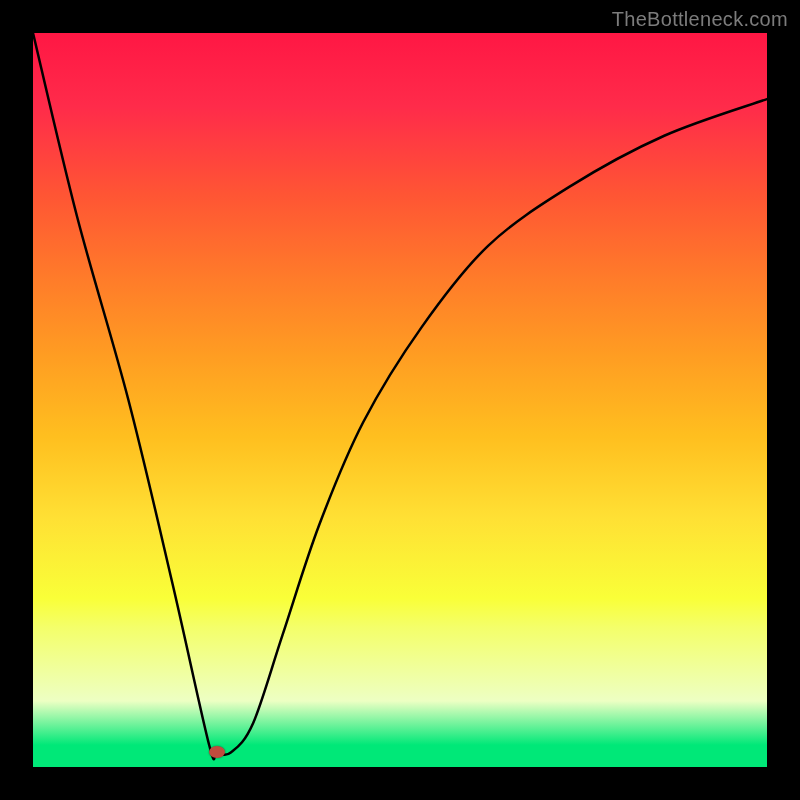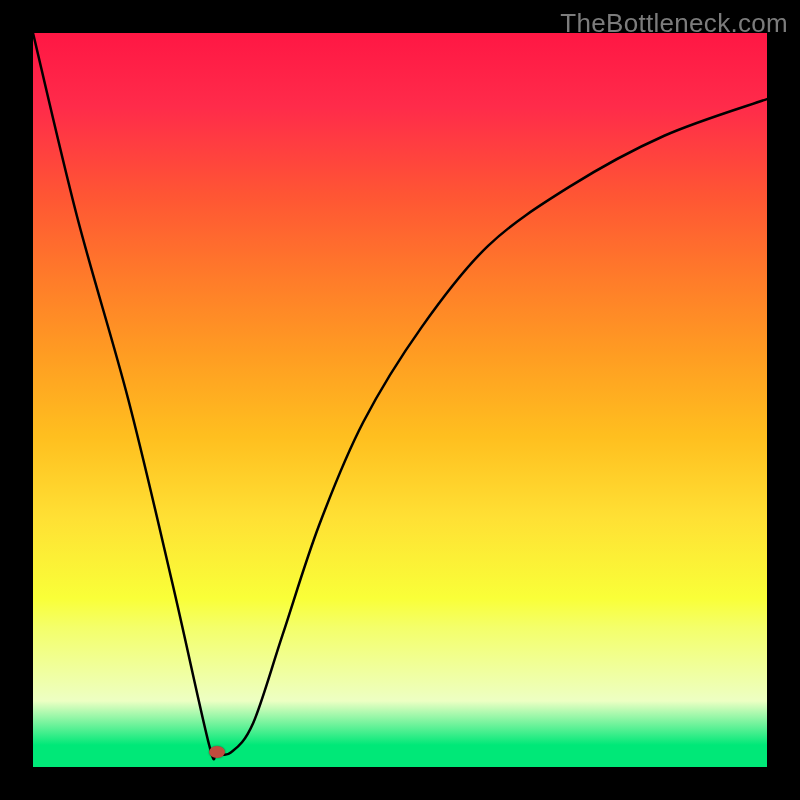--- a/index.html
+++ b/index.html
@@ -37,21 +37,21 @@
       #edffc3 91%,
       #00e878 97%,
       #00e878 100%
     );
   }
   .watermark {
     position: absolute;
     top: 8px;
     right: 12px;
     color: #7c7c7c;
-    font-size: 26px;
+    font-size: 20px;
     letter-spacing: 0.3px;
     font-weight: 500;
     user-select: none;
   }
   svg.curve {
     position: absolute;
     left: 0;
     top: 0;
     width: 734px;
     height: 734px;

